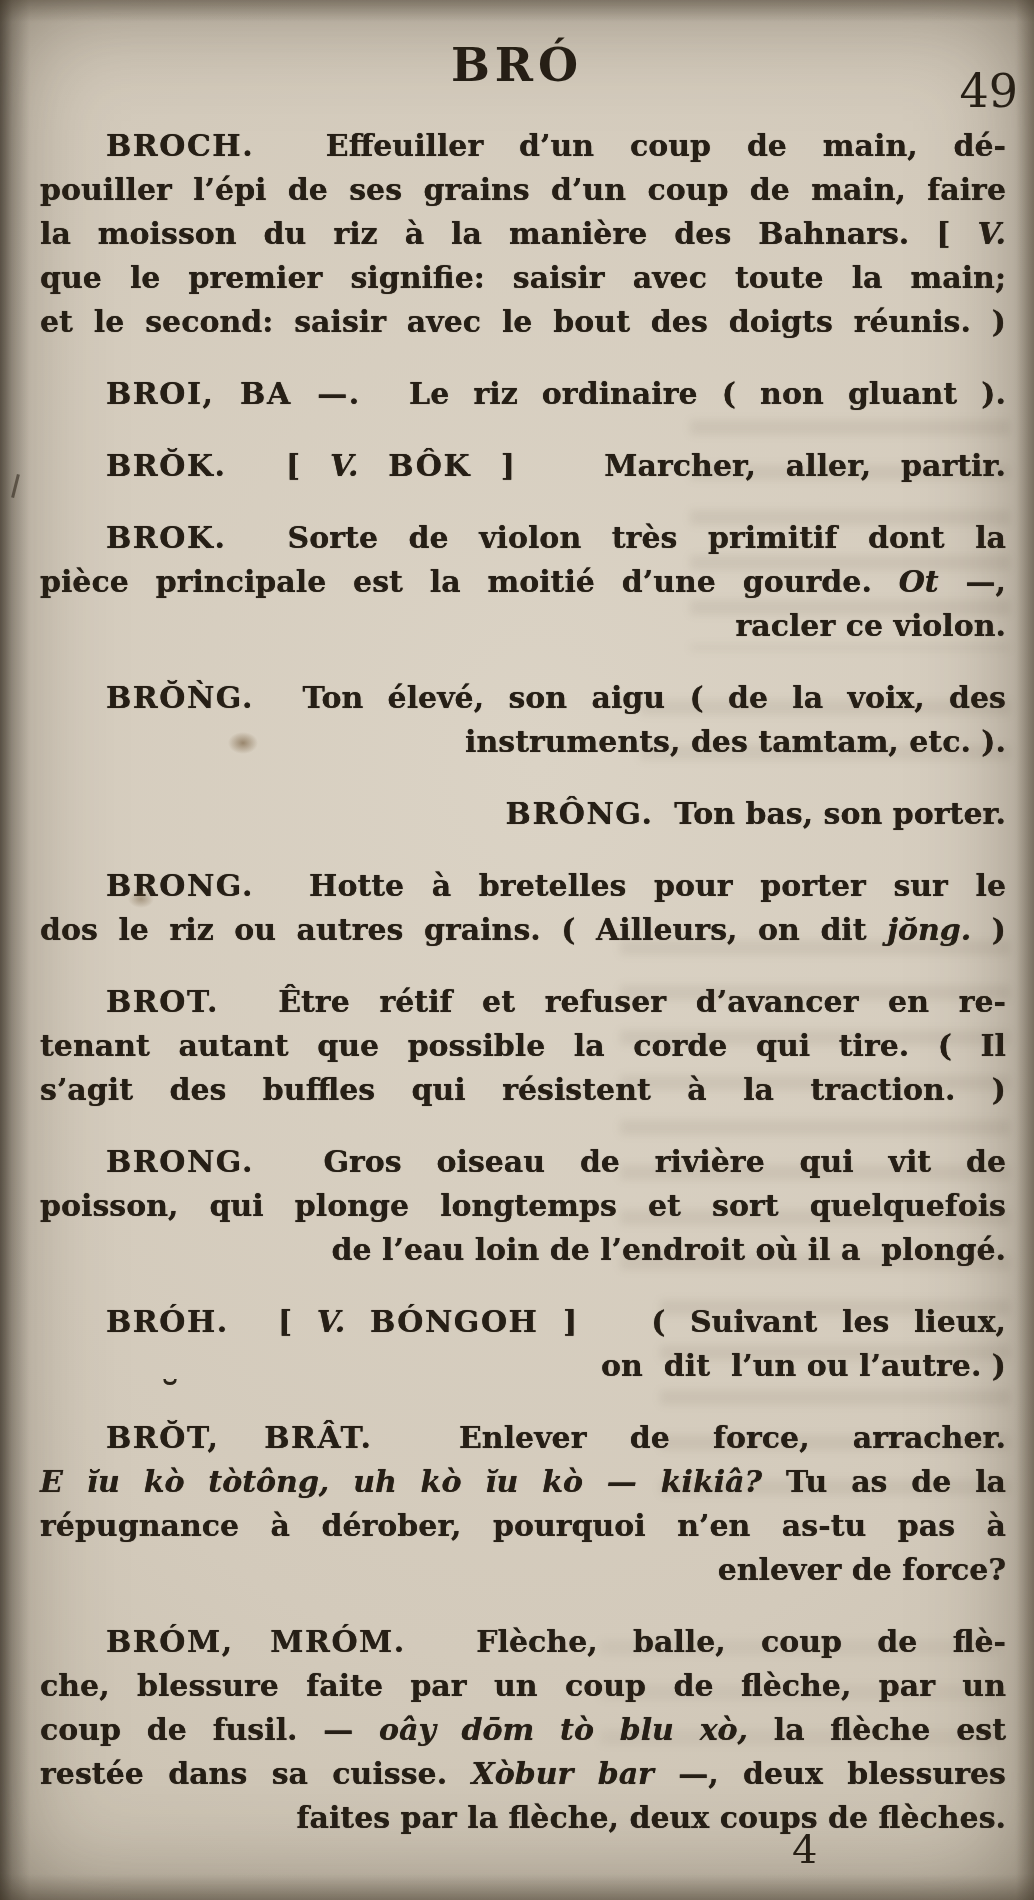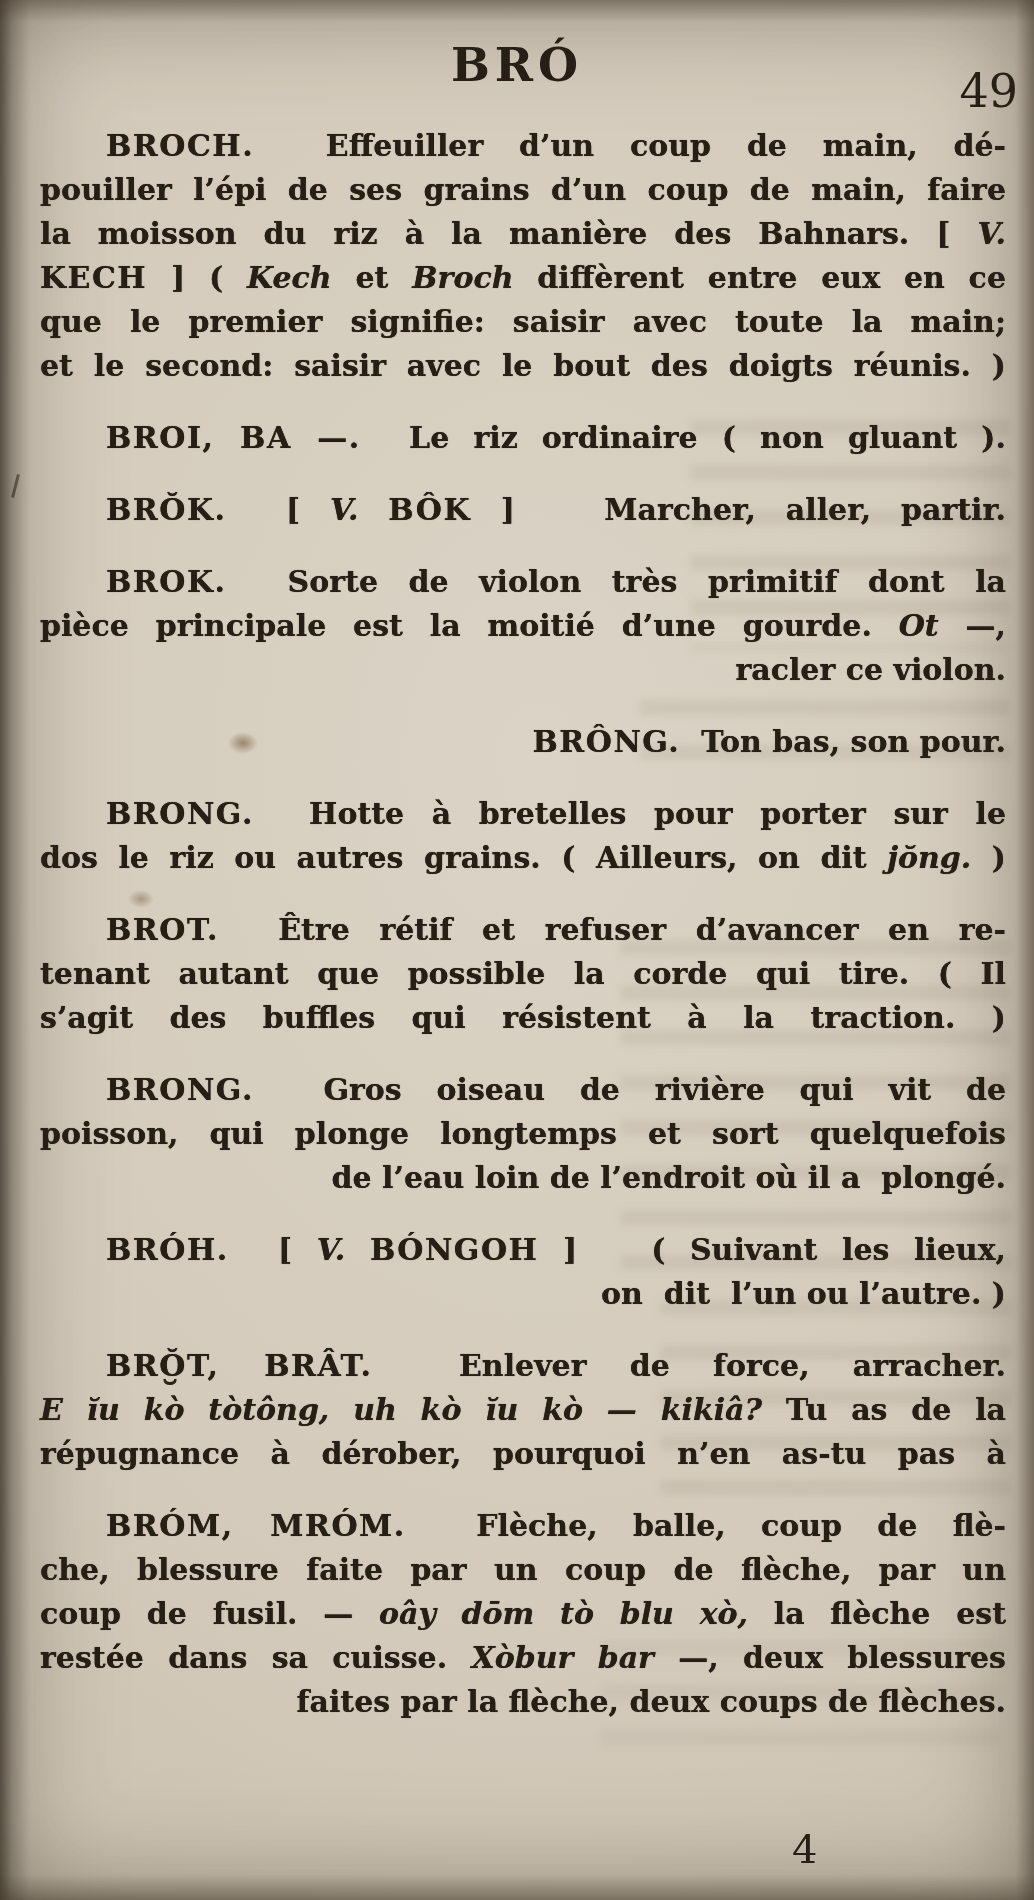--- a/index.html
+++ b/index.html
@@ -71,37 +71,40 @@
 
   <div class="header">BRÓ</div>
   <div class="pageno">49</div>
 
   <div class="body">
     <div id="entries">
         <div class="para">
           <div class="line jf ind"><span class="hw">BROCH.</span><span>  Effeuiller d’un coup de main, dé-</span></div>
           <div class="line jf"><span>pouiller l’épi de ses grains d’un coup de main, faire</span></div>
           <div class="line jf"><span>la moisson du riz à la manière des Bahnars. [ </span><span class="i">V.</span></div>
-          <div class="line jf"><span class="hw">KECH</span><span> ] ( </span><span class="i">Kech</span><span> et </span><span class="i">Broch</span><span> diffèrent entre eux en ce</span></div>
           <div class="line jf"><span>que le premier signifie: saisir avec toute la main;</span></div>
           <div class="line jf"><span>et le second: saisir avec le bout des doigts réunis. )</span></div>
         </div>
         <div class="para">
           <div class="line jf ind"><span class="hw">BROI, BA —.</span><span>  Le riz ordinaire ( non gluant ).</span></div>
         </div>
         <div class="para">
           <div class="line jf ind"><span class="hw">BRŎK.</span><span>  [ </span><span class="i">V.</span><span> </span><span class="hw">BÔK</span><span> ]   Marcher, aller, partir.</span></div>
         </div>
         <div class="para">
           <div class="line jf ind"><span class="hw">BROK.</span><span>  Sorte de violon très primitif dont la</span></div>
           <div class="line jf"><span>pièce principale est la moitié d’une gourde. </span><span class="i">Ot</span><span> —,</span></div>
           <div class="line"><span>racler ce violon.</span></div>
         </div>
         <div class="para">
-          <div class="line ind"><span class="hw">BRÔNG.</span><span>  Ton bas, son pour.</span></div>
+          <div class="line jf ind"><span class="hw">BRŎǸG.</span><span>  Ton élevé, son aigu ( de la voix, des</span></div>
+          <div class="line"><span>instruments, des tamtam, etc. ).</span></div>
+        </div>
+        <div class="para">
+          <div class="line ind"><span class="hw">BRÔNG.</span><span>  Ton bas, son porter.</span></div>
         </div>
         <div class="para">
           <div class="line jf ind"><span class="hw">BRONG.</span><span>  Hotte à bretelles pour porter sur le</span></div>
           <div class="line jf"><span>dos le riz ou autres grains. ( Ailleurs, on dit </span><span class="i">jŏng.</span><span> )</span></div>
         </div>
         <div class="para">
           <div class="line jf ind"><span class="hw">BROT.</span><span>  Être rétif et refuser d’avancer en re-</span></div>
           <div class="line jf"><span>tenant autant que possible la corde qui tire. ( Il</span></div>
           <div class="line jf"><span>s’agit des buffles qui résistent à la traction. )</span></div>
         </div>
@@ -111,20 +114,21 @@
           <div class="line"><span>de l’eau loin de l’endroit où il a  plongé.</span></div>
         </div>
         <div class="para">
           <div class="line jf ind"><span class="hw">BRÓH.</span><span>  [ </span><span class="i">V.</span><span> </span><span class="hw">BÓNGOH</span><span> ]   ( Suivant les lieux,</span></div>
           <div class="line"><span>on  dit  l’un ou l’autre. )</span></div>
         </div>
         <div class="para">
           <div class="line jf ind"><span class="hw">BRŎT, BRÂT.</span><span>  Enlever de force, arracher.</span></div>
           <div class="line jf"><span class="i">E ĭu kò tòtông, uh kò ĭu kò — kikiâ?</span><span> Tu as de la</span></div>
           <div class="line jf"><span>répugnance à dérober, pourquoi n’en as-tu pas à</span></div>
+          <div class="line"><span>enlever de force?</span></div>
         </div>
         <div class="para">
           <div class="line jf ind"><span class="hw">BRÓM, MRÓM.</span><span>  Flèche, balle, coup de flè-</span></div>
           <div class="line jf"><span>che, blessure faite par un coup de flèche, par un</span></div>
           <div class="line jf"><span>coup de fusil. — </span><span class="i">oây dōm tò blu xò,</span><span> la flèche est</span></div>
           <div class="line jf"><span>restée dans sa cuisse. </span><span class="i">Xòbur bar</span><span> —, deux blessures</span></div>
           <div class="line"><span>faites par la flèche, deux coups de flèches.</span></div>
         </div>
       </div>
   </div>

